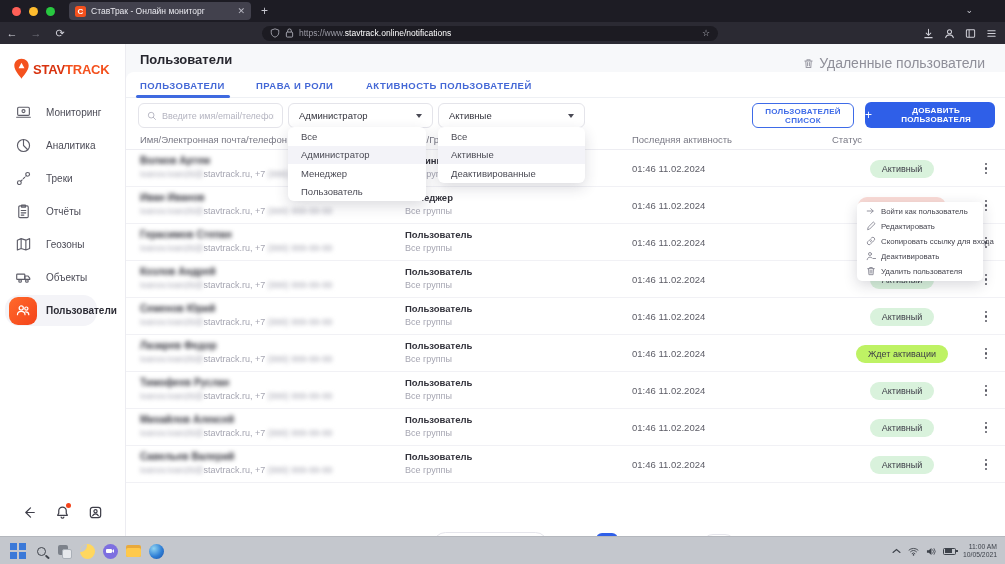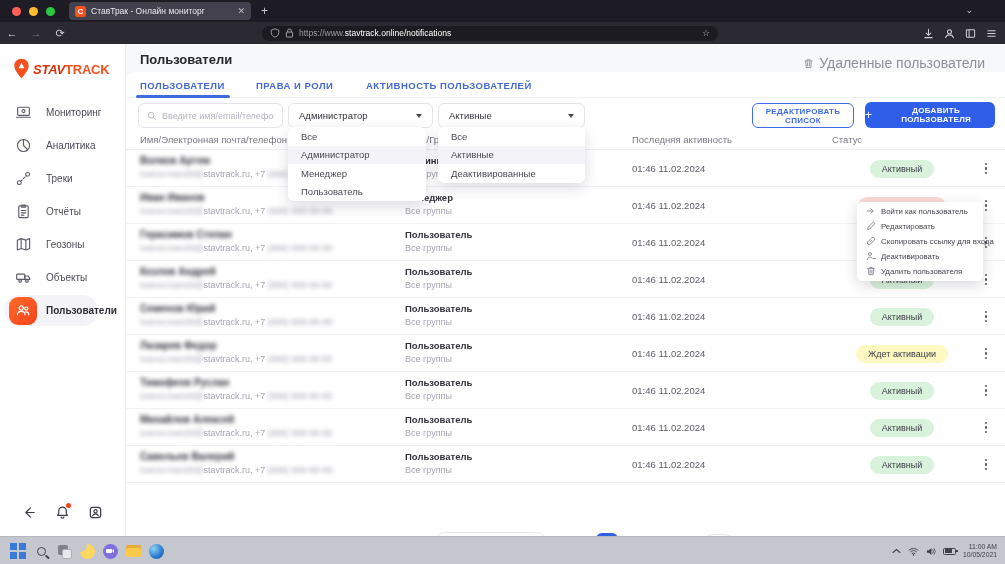--- a/index.html
+++ b/index.html
@@ -30,21 +30,21 @@
   .nav-right { position:absolute; right:8px; top:0; height:22px; display:flex; align-items:center; gap:10px; }
   .nav-right svg { display:block; }
 
   
   .viewport { position:absolute; left:0; top:44px; width:1005px; height:492px; background:#f7f8fa; }
 
   
   .sidebar { position:absolute; left:0; top:0; width:126px; height:492px; background:#fff; border-right:1px solid #ececf1; }
   .logo { position:absolute; left:13px; top:14px; display:flex; align-items:center; gap:3px; }
   .logo-text { font-size:13px; font-weight:bold; letter-spacing:-0.2px; }
-  .logo-text .l1 { color:#d8330f;font-style:italic; } .logo-text .l2 { color:#f4511e; }
+  .logo-text .l1 { color:#d8330f; } .logo-text .l2 { color:#f4511e; }
   .nav { position:absolute; left:0; top:52px; width:102px; }
   .nav-item { position:relative; height:33px; display:flex; align-items:center; }
   .nav-pill { display:none; }
   .nav-item.active .nav-pill { display:block; position:absolute; left:5px; right:5px; top:1px; bottom:1px; background:#f4f4f8; border-radius:14px; }
   .nav-ic { position:relative; width:28px; height:28px; margin-left:9px; display:flex; align-items:center; justify-content:center; color:#5d5d68; flex:none; }
   .nav-ic svg { width:17px; height:17px; stroke:currentColor; fill:none; stroke-width:1.2; stroke-linecap:round; stroke-linejoin:round; }
   .nav-item.active .nav-ic { background:linear-gradient(135deg,#ff6a2b,#f4431a); border-radius:9px; color:#fff; }
   .nav-item.active .nav-ic svg { stroke-width:1.3; }
   .nav-label { position:relative; margin-left:9px; font-size:10px; color:#4c4c57; white-space:nowrap; }
   .nav-item.active .nav-label { color:#2c2c35; font-weight:bold; }
@@ -88,21 +88,21 @@
   .u-name { position:absolute; left:14px; top:5px; font-size:10px; font-weight:bold; color:#33333c; }
   .u-contact { position:absolute; left:14px; top:19px; font-size:9px; color:#a6a6b2; white-space:nowrap; }
   .blur { filter:blur(2.3px); user-select:none; }
   .u-role { position:absolute; left:279px; top:5px; font-size:9.5px; font-weight:bold; color:#33333c; }
   .u-groups { position:absolute; left:279px; top:19px; font-size:9px; color:#a6a6b2; }
   .u-activity { position:absolute; left:506px; top:13px; font-size:9.5px; color:#5c5c66; }
   .u-status { position:absolute; left:706px; top:0; width:140px; height:37px; display:flex; align-items:center; justify-content:center; }
   .badge { font-size:9px; color:#3c3c46; padding:4px 12px; border-radius:11px; white-space:nowrap; }
   .badge.active { background:#d9f2dc; }
   .badge.deactivated { background:#fadbd6; }
-  .badge.pending { background:#fef9c3;text-align:right; }
+  .badge.pending { background:#bef264;text-align:right; }
   .kebab { position:absolute; left:853px; top:10px; width:14px; height:17px; background:none; border:none; display:flex; flex-direction:column; align-items:center; justify-content:center; gap:2px; }
   .kebab i { width:2.2px; height:2.2px; border-radius:50%; background:#55555f; }
 
   
   .dd-panel { position:absolute; background:#fff; border-radius:6px; box-shadow:0 5px 14px rgba(40,40,60,0.16); z-index:30; overflow:hidden; }
   .dd-role { left:288px; top:127px; width:138px; }
   .dd-status { left:438px; top:127px; width:147px; }
   .dd-opt { height:18.5px; display:flex; align-items:center; padding-left:13px; font-size:9.5px; color:#4a4a54; }
   .dd-opt.selected { background:#f3f3f8; }
 
@@ -330,21 +330,21 @@
             <input type="text" placeholder="Введите имя/email/телефон" style="">
           </div>
           <div class="select sel-role">
             <span>Администратор</span>
               <span class="caret"></span>
           </div>
           <div class="select sel-status">
             <span>Активные</span>
               <span class="caret"></span>
           </div>
-          <button class="btn-outline">РЕДАКТИРОВАТЬ СПИСОК</button>
+          <button class="btn-outline">ПОЛЬЗОВАТЕЛЕЙ СПИСОК</button>
           <button class="btn-primary">
             <span class="plus">+</span>
             <span>ДОБАВИТЬ ПОЛЬЗОВАТЕЛЯ</span>
           </button>
         </div>
 
         <div class="thead">
           <span class="th th-name">Имя/Электронная почта/телефон</span>
           <span class="th th-role">Роль/Группы</span>
           <span class="th th-activity">Последняя активность</span>

